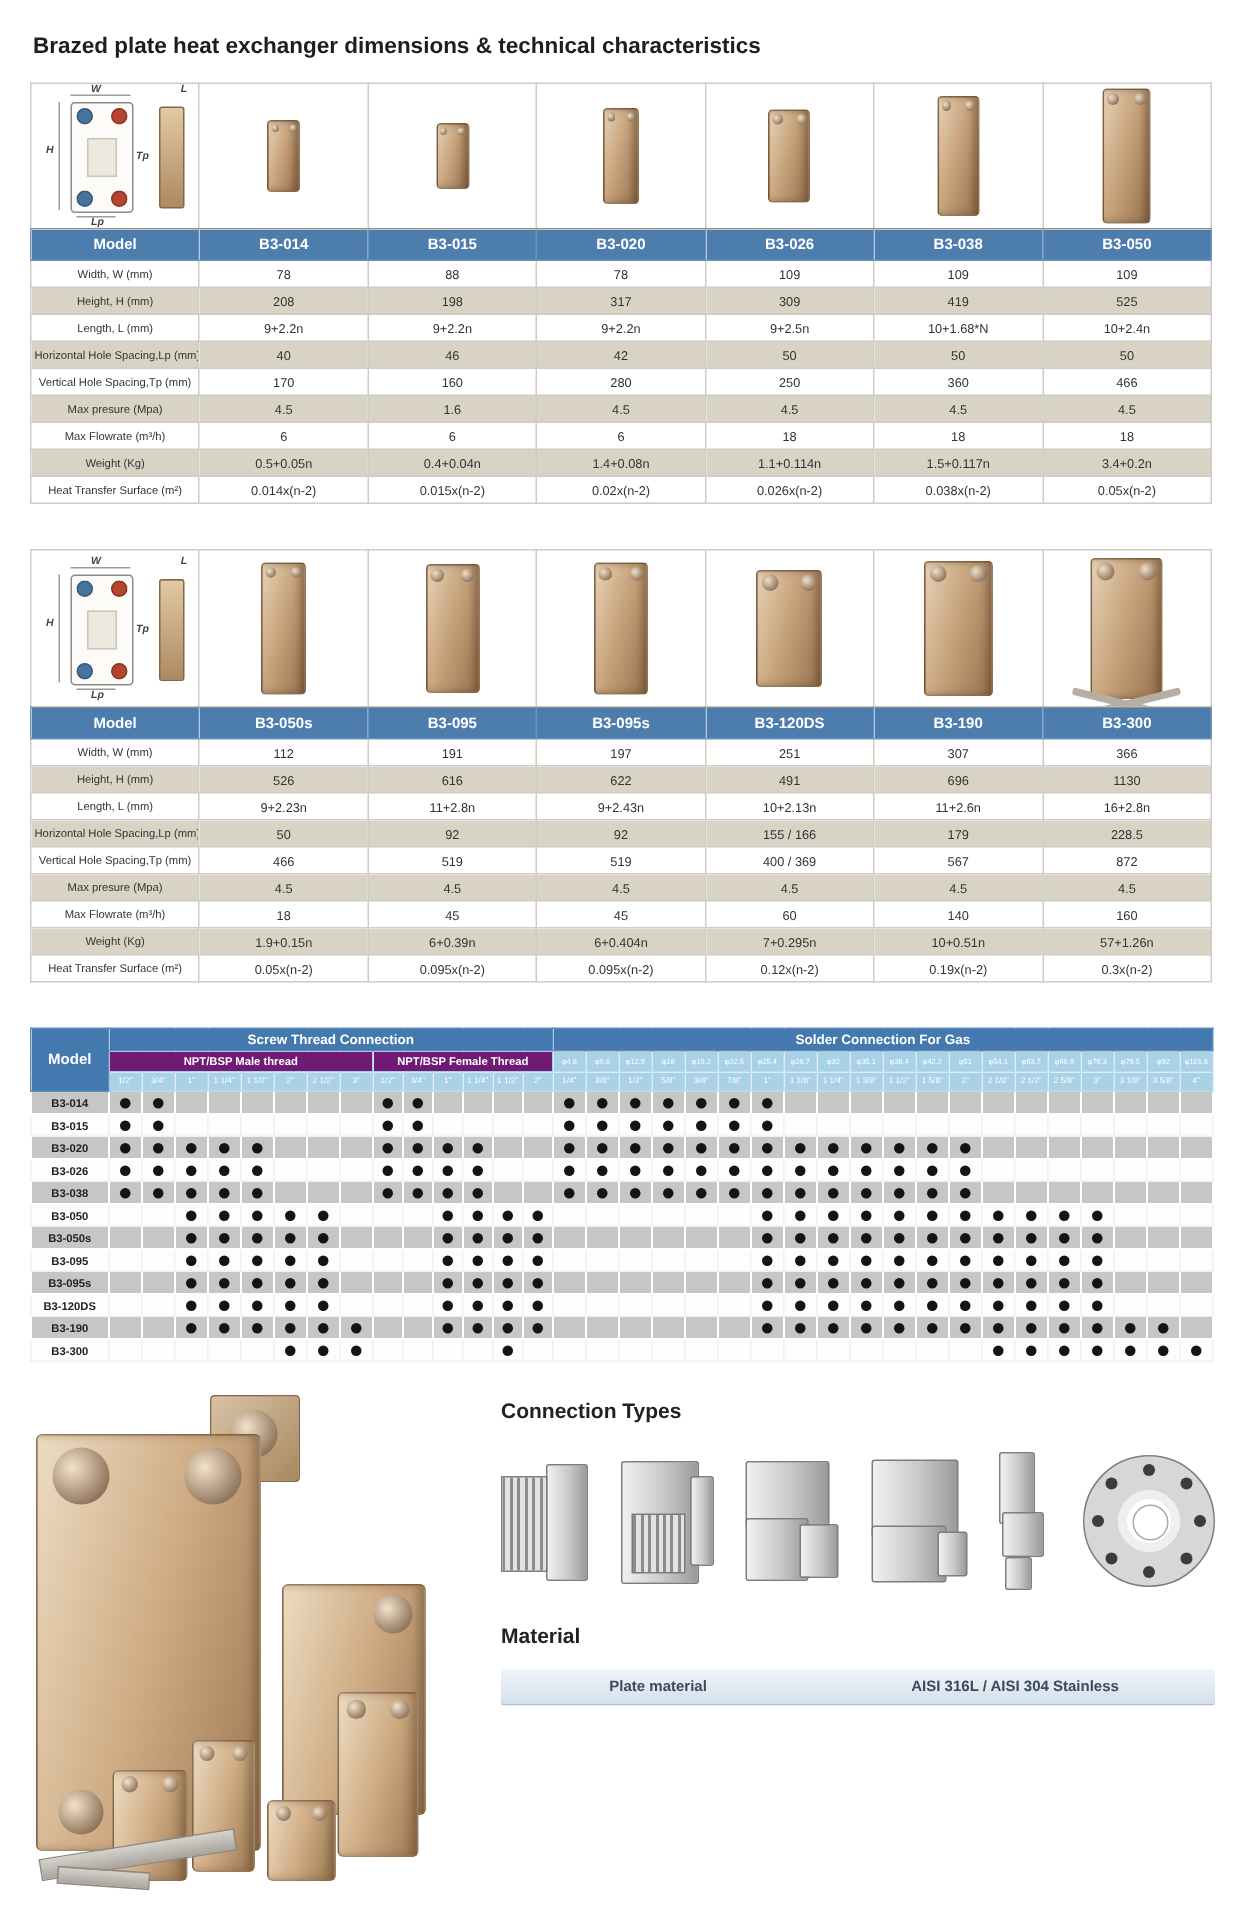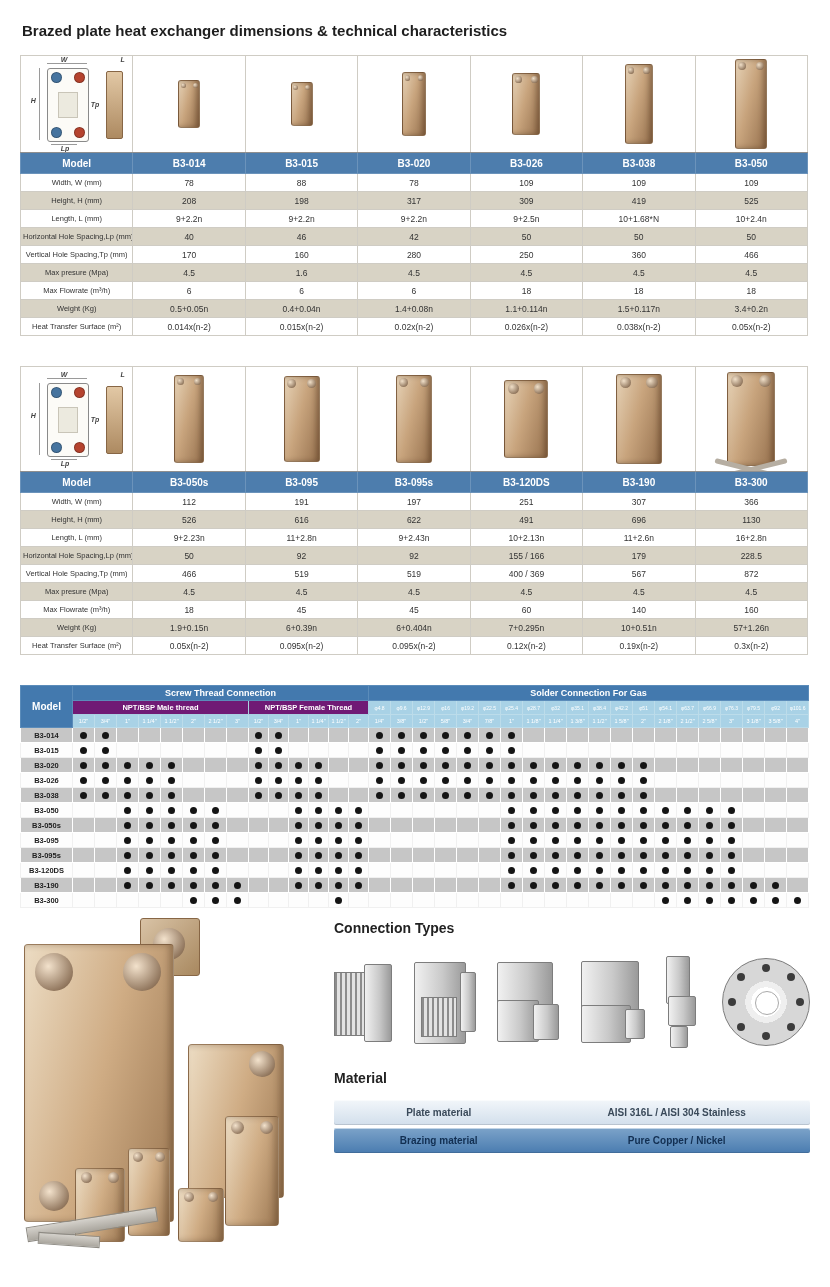--- a/index.html
+++ b/index.html
@@ -51,21 +51,21 @@
   td.m-hdr{background:#701a75;color:#fff;font-weight:bold;font-size:7.5px;height:13px;border:1px solid #aacfe2;}
   td.s-hdr{background:#a9d2e6;color:#fff;font-size:5px;height:12px;border:1px solid #bcdcea;}
   td.s-hdr.inch{font-size:5.5px;}
   td.model-hdr{background:#4379ae;color:#fff;font-weight:bold;font-size:10px;border:1px solid #5b8cba;}
   tr.c-gray td{background:#c6c6c6;border:1px solid #fff;height:14px;}
   tr.c-white td{background:#fdfdfd;border:1px solid #f0f0f0;height:14px;}
   td.model-cell{font-size:7.5px;color:#222;font-weight:bold;}
   .dot{width:7px;height:7px;border-radius:50%;background:#141414;margin:0 auto;}
 
   
-  .bottom{display:flex;margin-top:8px;}
+  .bottom{display:flex;margin-top:20px;}
   .photo-area{position:relative;width:300px;height:330px;flex:none;}
   .hx{position:absolute;border:1px solid rgba(95,65,40,.5);border-radius:4px;
       background:linear-gradient(105deg,#ecdcc3 0%,#cfac84 50%,#9c7853 100%);box-shadow:inset -4px 0 6px rgba(60,35,15,.3);}
   .hx .pp{position:absolute;border-radius:50%;background:radial-gradient(circle at 35% 35%,#f3e2cc,#6d4f35);}
   .flangeplate{position:absolute;background:linear-gradient(135deg,#d9c3a6,#a8885f);border:1px solid #876645;border-radius:3px;}
   .bracket{position:absolute;background:linear-gradient(#d5d2cc,#a9a59d);border:1px solid #8d8a83;}
 
   .right-col{margin-left:14px;width:476px;}
   .sec-title{font-size:14px;font-weight:bold;margin:4px 0 14px 0;}
   .fittings{display:flex;align-items:center;justify-content:space-between;height:104px;margin-bottom:16px;}
@@ -1472,20 +1472,16 @@
           <div class="bolt" style="right:14px;bottom:14px;"></div>
         </div>
       </div>
 
       <div class="sec-title">Material</div>
       <div class="mat-table">
         <div class="mat-row mat-1">
           <div class="ml">Plate material</div>
           <div class="mv">AISI 316L / AISI 304 Stainless</div>
         </div>
-        <div class="mat-row mat-3">
-          <div class="ml">Brazing material</div>
-          <div class="mv">Pure Copper / Nickel</div>
-        </div>
       </div>
     </div>
   </div>
 </div>
 
 </body></html>

